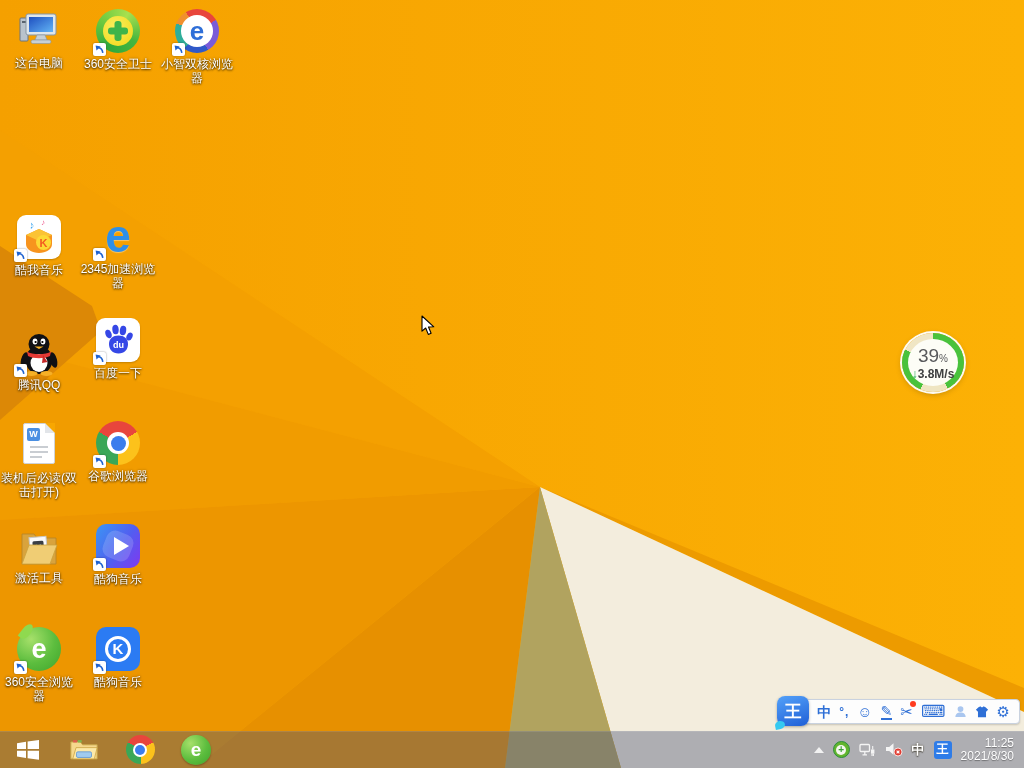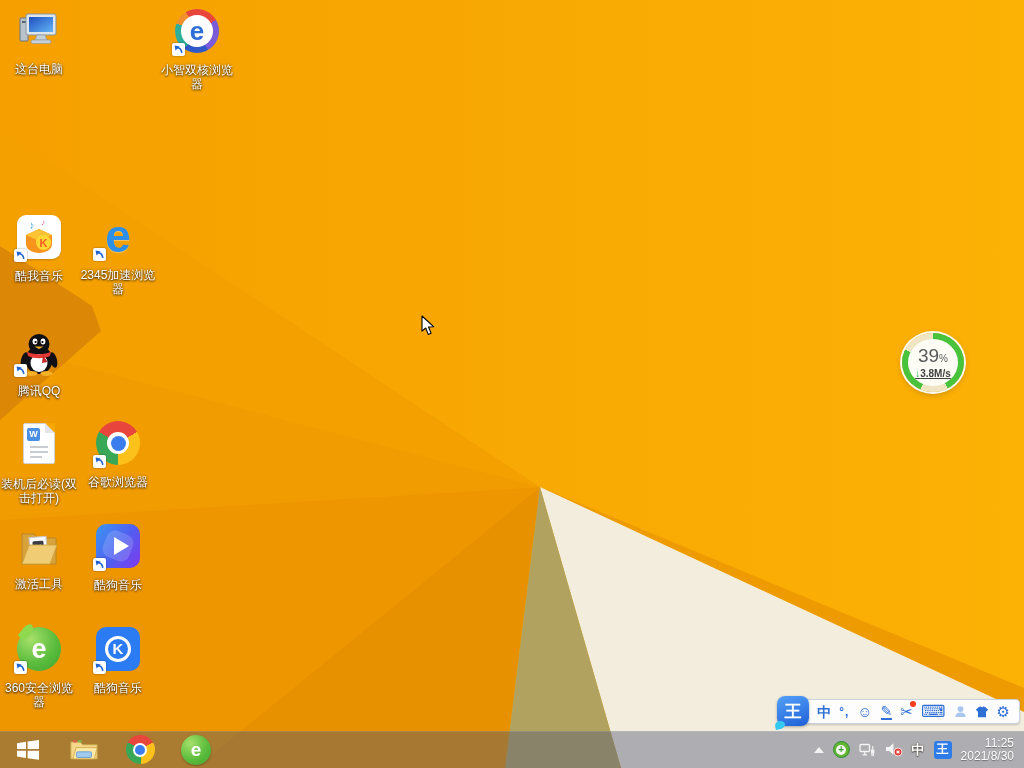--- a/index.html
+++ b/index.html
@@ -3,21 +3,21 @@
 <meta charset="utf-8">
 <style>
   html,body{margin:0;padding:0;background:#222;}
   .screen{position:relative;width:1024px;height:768px;overflow:hidden;
     font-family:"Liberation Sans","DejaVu Sans",sans-serif;cursor:default;}
   .screen svg{display:block}
 
   
   .dicon{position:absolute;width:78px;text-align:center;z-index:3;}
   .art{width:46px;height:46px;margin:0 auto;position:relative;}
-  .dlabel{margin-top:8px;font-size:12px;line-height:14px;color:#fff;
+  .dlabel{margin-top:2px;font-size:12px;line-height:14px;color:#fff;
     text-shadow:0 1px 2px rgba(0,0,0,.8),0 0 3px rgba(0,0,0,.45);
     word-break:break-all;}
   .sc{position:absolute;left:-2px;bottom:-1px;width:13px;height:13px;background:#fff;
     border-radius:2px;box-shadow:0 0 2px rgba(0,0,0,.45);z-index:4;}
   .disc{width:44px;height:44px;border-radius:50%;margin:1px auto;position:relative;}
   .rsq{width:44px;height:44px;border-radius:10px;margin:1px auto;position:relative;}
   .glyph-e{font-weight:bold;color:#2f6fd8;font-size:26px;line-height:44px;}
   .inner-circle{position:absolute;border-radius:50%;background:#fff;
     display:flex;align-items:center;justify-content:center;}
 
@@ -78,21 +78,21 @@
     color:#fff;font-weight:bold;font-size:15px;line-height:20px;text-align:center;}
 
   
   .dl-widget{position:absolute;left:902px;top:333px;width:62px;height:59px;border-radius:50%;
     background:conic-gradient(#49c23c 0 150deg,#efe5c2 150deg 205deg,#49c23c 205deg 295deg,#f0e6c4 295deg 360deg);
     box-shadow:0 0 0 2px rgba(255,255,255,.95),0 2px 6px rgba(0,0,0,.25);z-index:3;}
   .dl-in{position:absolute;inset:6px;background:#fdfdf6;border-radius:50%;
     display:flex;flex-direction:column;align-items:center;justify-content:center;}
   .dl-pct{font-size:19px;color:#58595b;line-height:19px;}
   .dl-pct .sign{font-size:10px;}
-  .dl-speed{font-size:10px;font-weight:bold;color:#3f4040;line-height:12px;text-decoration:underline;}
+  .dl-speed{font-size:12px;font-weight:bold;color:#3f4040;line-height:12px;}
   .dl-speed .arr{color:#1faa4e;}
 
   
   .ime-bar{position:absolute;left:791px;top:699px;width:229px;height:25px;background:#fdfdfd;
     border:1px solid #c9d2df;border-radius:4px;box-sizing:border-box;z-index:5;
     display:flex;align-items:center;justify-content:flex-end;gap:8px;padding:0 9px;
     box-shadow:0 1px 2px rgba(0,0,0,.18);}
   .ime-ic{color:#2e6fd6;line-height:1;}
   .ime-mode{font-weight:bold;font-size:14px;}
   .ime-punct{font-weight:bold;font-size:12px;letter-spacing:1px;}
@@ -166,20 +166,36 @@
         <rect x="6" y="13" width="4" height="2" fill="#5a646e"></rect>
         <rect x="10" y="6" width="30" height="21" rx="2" fill="#dfe6ea" stroke="#8795a1"></rect>
         <rect x="13" y="9" width="24" height="15" fill="url(#scr)"></rect>
         <path d="M21 27 h8 l2 5 h-12 z" fill="#c7d0d6" stroke="#8795a1" stroke-width="0.6"></path>
         <rect x="15" y="32" width="20" height="3.5" rx="1.7" fill="#c7d0d6" stroke="#8795a1" stroke-width="0.6"></rect>
       </svg>
     </div>
     <div class="dlabel">这台电脑</div>
   </div>
 
+  <div class="dicon" style="left:79px;top:8px">
+    <div class="art">
+      <div class="disc safe-ring">
+        <div class="safe-in"></div>
+        <div class="safe-plus"></div>
+          <div class="safe-plus v"></div>
+      </div>
+      <div class="sc">
+        <svg viewBox="0 0 13 13" width="13" height="13">
+            <path d="M9.8 9.8 C9.4 6.4 7.6 4.8 4.9 4.5" fill="none" stroke="#1e62d0" stroke-width="1.6"></path>
+            <path d="M2.6 2.6 L7.6 3.4 L3.5 7.4 Z" fill="#1e62d0"></path>
+          </svg>
+      </div>
+    </div>
+    <div class="dlabel">360安全卫士</div>
+  </div>
 
   <div class="dicon" style="left:158px;top:8px">
     <div class="art">
       <div class="disc xz-ring">
         <div class="inner-circle" style="inset:6px">
             <span class="glyph-e">e</span>
           </div>
       </div>
       <div class="sc">
         <svg viewBox="0 0 13 13" width="13" height="13">
@@ -249,20 +265,41 @@
       <div class="sc">
         <svg viewBox="0 0 13 13" width="13" height="13">
             <path d="M9.8 9.8 C9.4 6.4 7.6 4.8 4.9 4.5" fill="none" stroke="#1e62d0" stroke-width="1.6"></path>
             <path d="M2.6 2.6 L7.6 3.4 L3.5 7.4 Z" fill="#1e62d0"></path>
           </svg>
       </div>
     </div>
     <div class="dlabel">腾讯QQ</div>
   </div>
 
+  <div class="dicon" style="left:79px;top:317px">
+    <div class="art">
+      <div class="white-sq">
+        <svg viewBox="0 0 44 44" width="44" height="44">
+          <ellipse cx="12.5" cy="16" rx="3" ry="4.4" fill="#3547e6" transform="rotate(-20 12.5 16)"></ellipse>
+          <ellipse cx="19.5" cy="11.5" rx="3.2" ry="4.8" fill="#3547e6" transform="rotate(-5 19.5 11.5)"></ellipse>
+          <ellipse cx="27" cy="12.5" rx="3.2" ry="4.8" fill="#3547e6" transform="rotate(8 27 12.5)"></ellipse>
+          <ellipse cx="33.5" cy="18.5" rx="2.9" ry="4.2" fill="#3547e6" transform="rotate(25 33.5 18.5)"></ellipse>
+          <path d="M13 26 C13 20.5 17 17.5 22.5 17.5 C28 17.5 32 20.5 32 26 C32 31.5 28.5 35.5 22.5 35.5 C16.5 35.5 13 31.5 13 26 Z" fill="#3547e6"></path>
+          <text x="22.5" y="30" text-anchor="middle" font-size="9" font-weight="bold" fill="#fff">du</text>
+        </svg>
+      </div>
+      <div class="sc">
+        <svg viewBox="0 0 13 13" width="13" height="13">
+            <path d="M9.8 9.8 C9.4 6.4 7.6 4.8 4.9 4.5" fill="none" stroke="#1e62d0" stroke-width="1.6"></path>
+            <path d="M2.6 2.6 L7.6 3.4 L3.5 7.4 Z" fill="#1e62d0"></path>
+          </svg>
+      </div>
+    </div>
+    <div class="dlabel">百度一下</div>
+  </div>
 
   <div class="dicon" style="left:0;top:420px">
     <div class="art">
       <div class="paper">
         <div class="fold"></div>
         <div class="wtab">W</div>
         <div class="ln" style="top:22px"></div>
         <div class="ln" style="top:27px"></div>
         <div class="ln" style="top:32px;width:12px"></div>
       </div>

